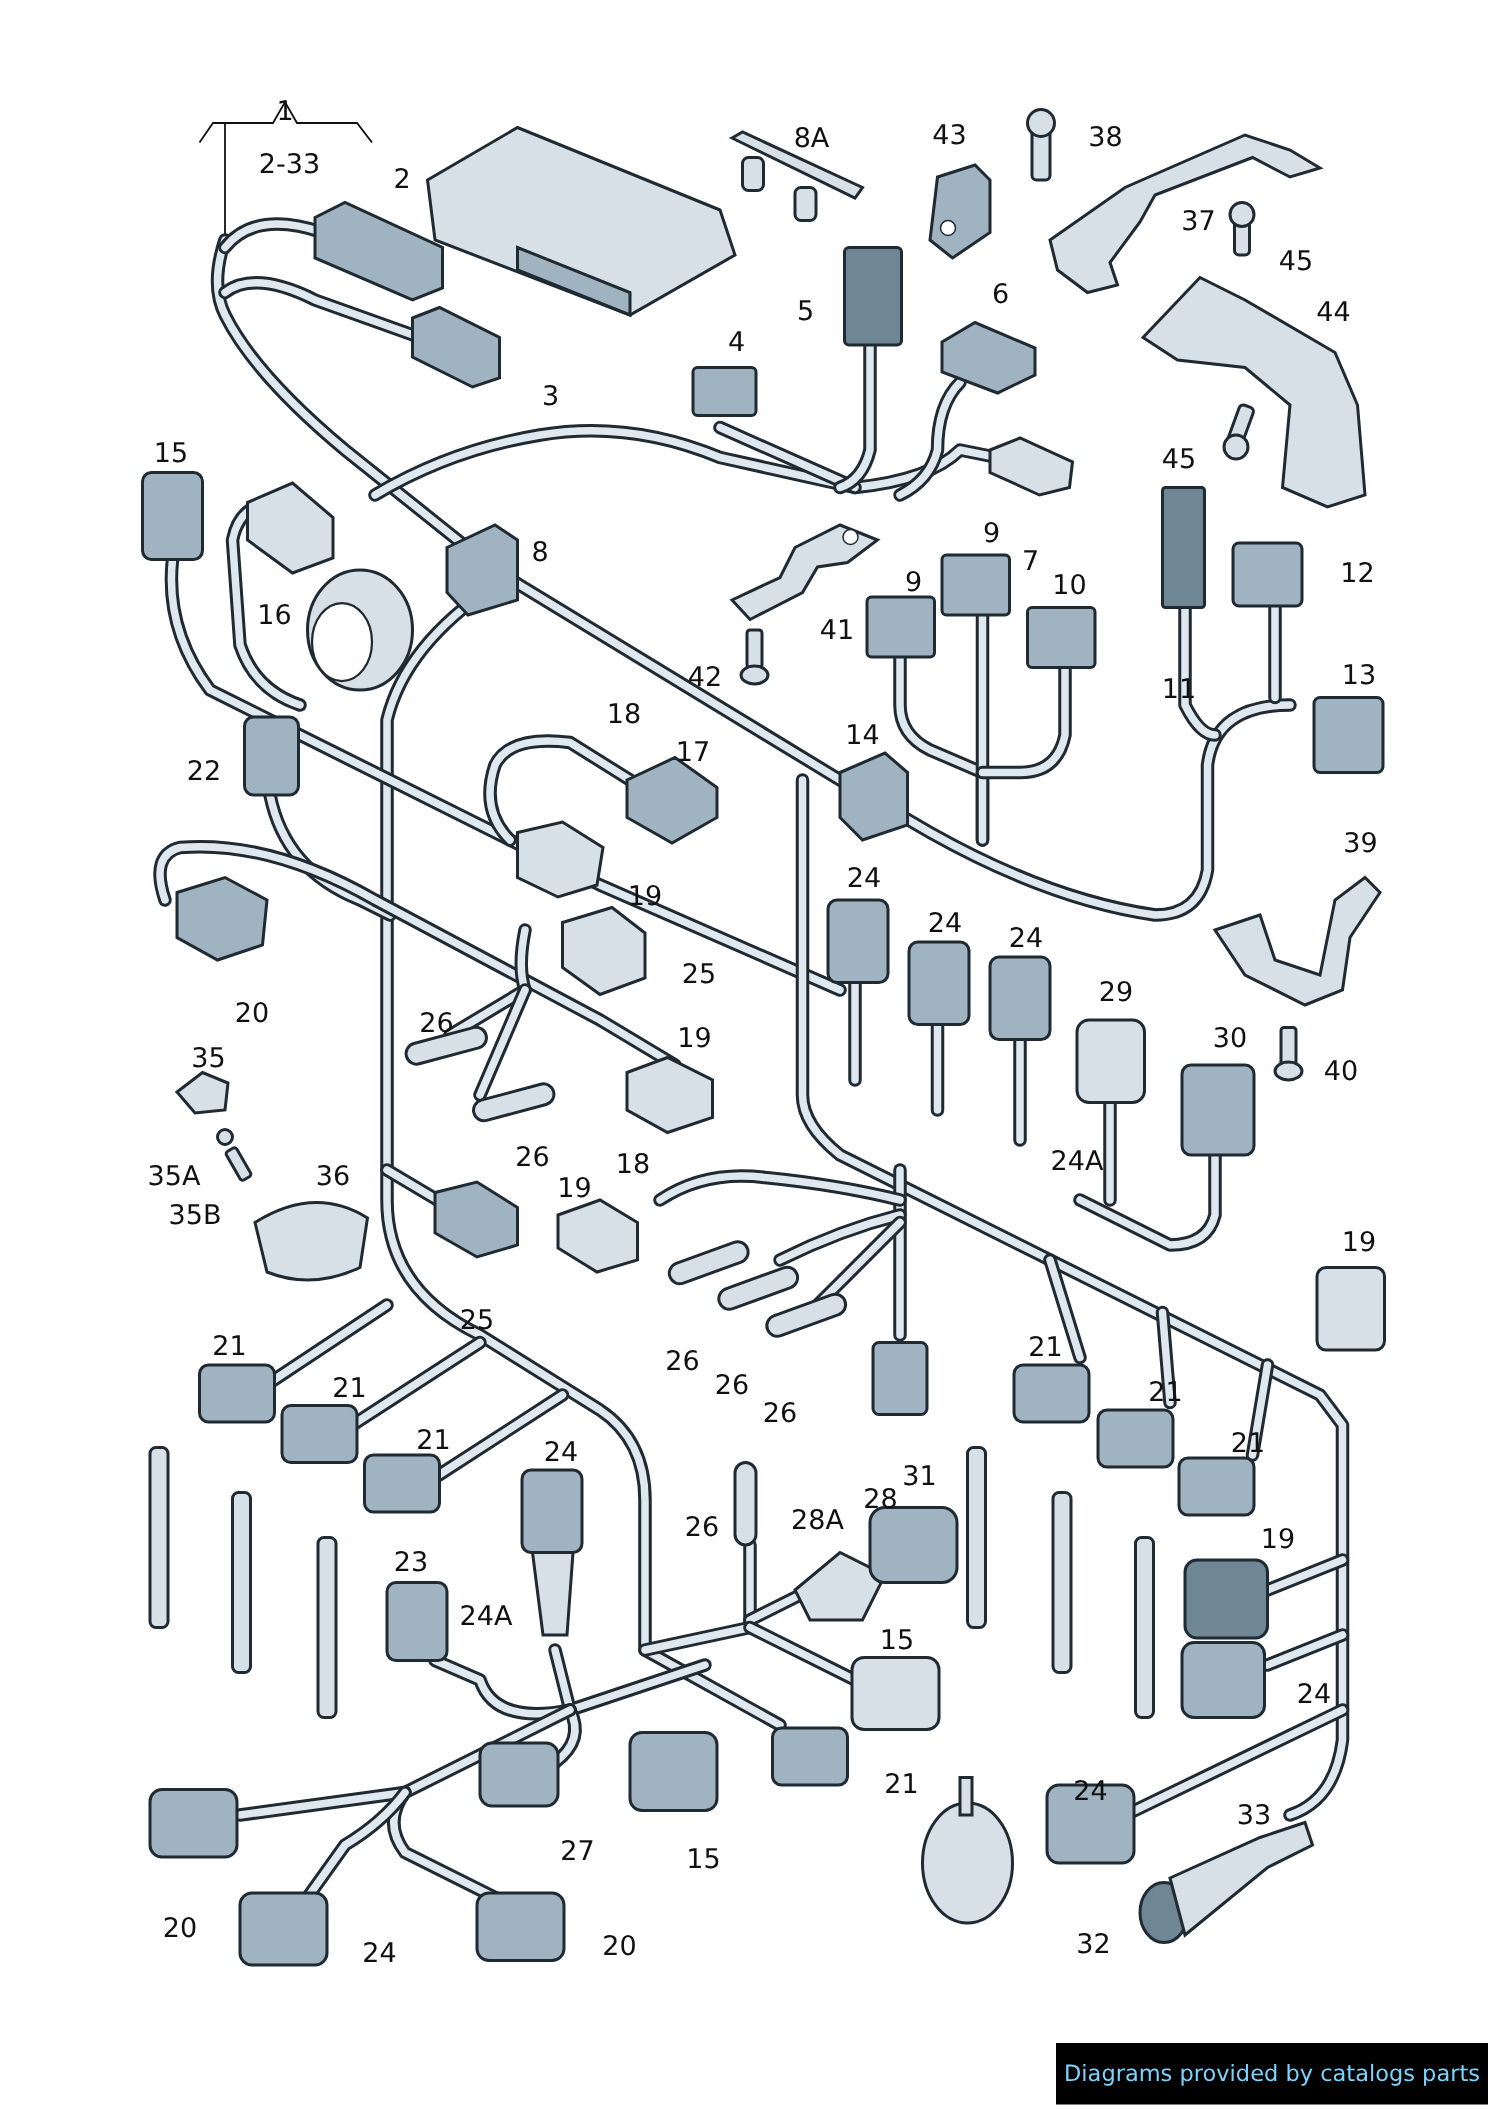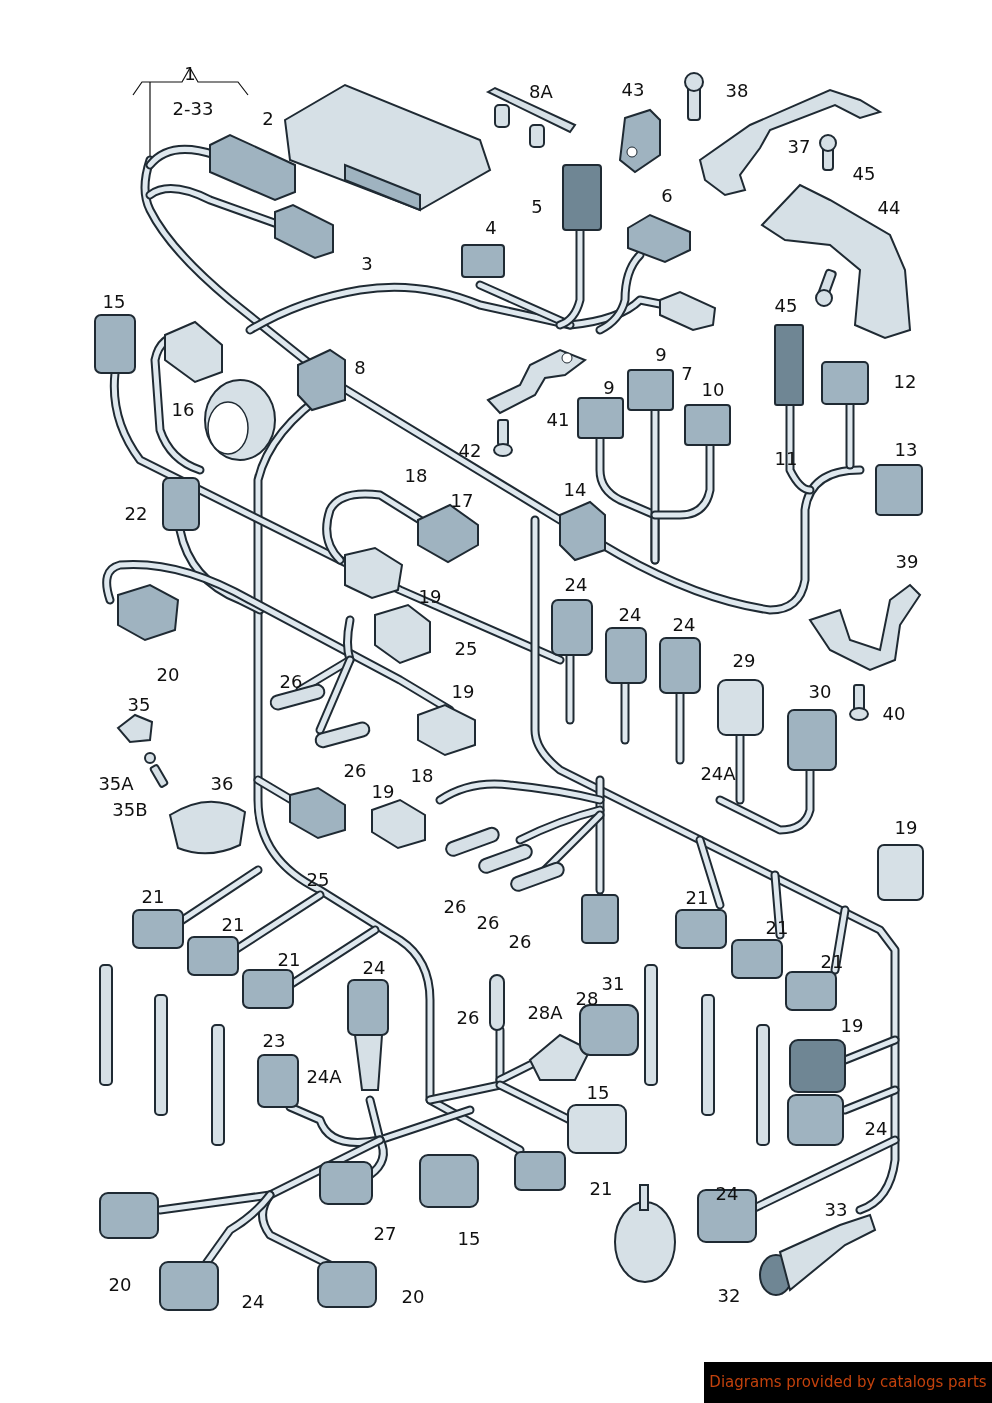--- a/index.html
+++ b/index.html
@@ -8,21 +8,21 @@
   #diagram { position: absolute; left: 0; top: 0; width: 992px; height: 1403px; }
   .wire-outer { fill: none; stroke: #1f2a33; stroke-width: 9; stroke-linecap: round; stroke-linejoin: round; }
   .wire-inner { fill: none; stroke: #dfe8ee; stroke-width: 5; stroke-linecap: round; stroke-linejoin: round; }
   .part { fill: #9fb3c0; stroke: #1f2a33; stroke-width: 2; }
   .part-light { fill: #d6e0e6; stroke: #1f2a33; stroke-width: 2; }
   .part-dark { fill: #6f8694; stroke: #1f2a33; stroke-width: 2; }
   .leader { stroke: #111; stroke-width: 1.2; fill: none; }
   .callout { font-family: "DejaVu Sans", sans-serif; font-size: 18px; fill: #111; }
   #credit {
     position: absolute; right: 0; bottom: 0; width: 288px; height: 41px;
-    background: #000; color: #c2410c; font-family: "DejaVu Sans", sans-serif;
+    background: #000; color: #7dd3fc; font-family: "DejaVu Sans", sans-serif;
     font-size: 15px; line-height: 41px; text-align: center;
   }
 </style>
 </head>
 <body>
 
 <svg id="diagram" viewBox="0 0 992 1403" xmlns="http://www.w3.org/2000/svg">
 
   <g>
     <path class="leader" d="M133,95 L142,82 L182,82 L190,68 L198,82 L238,82 L248,95"></path>

